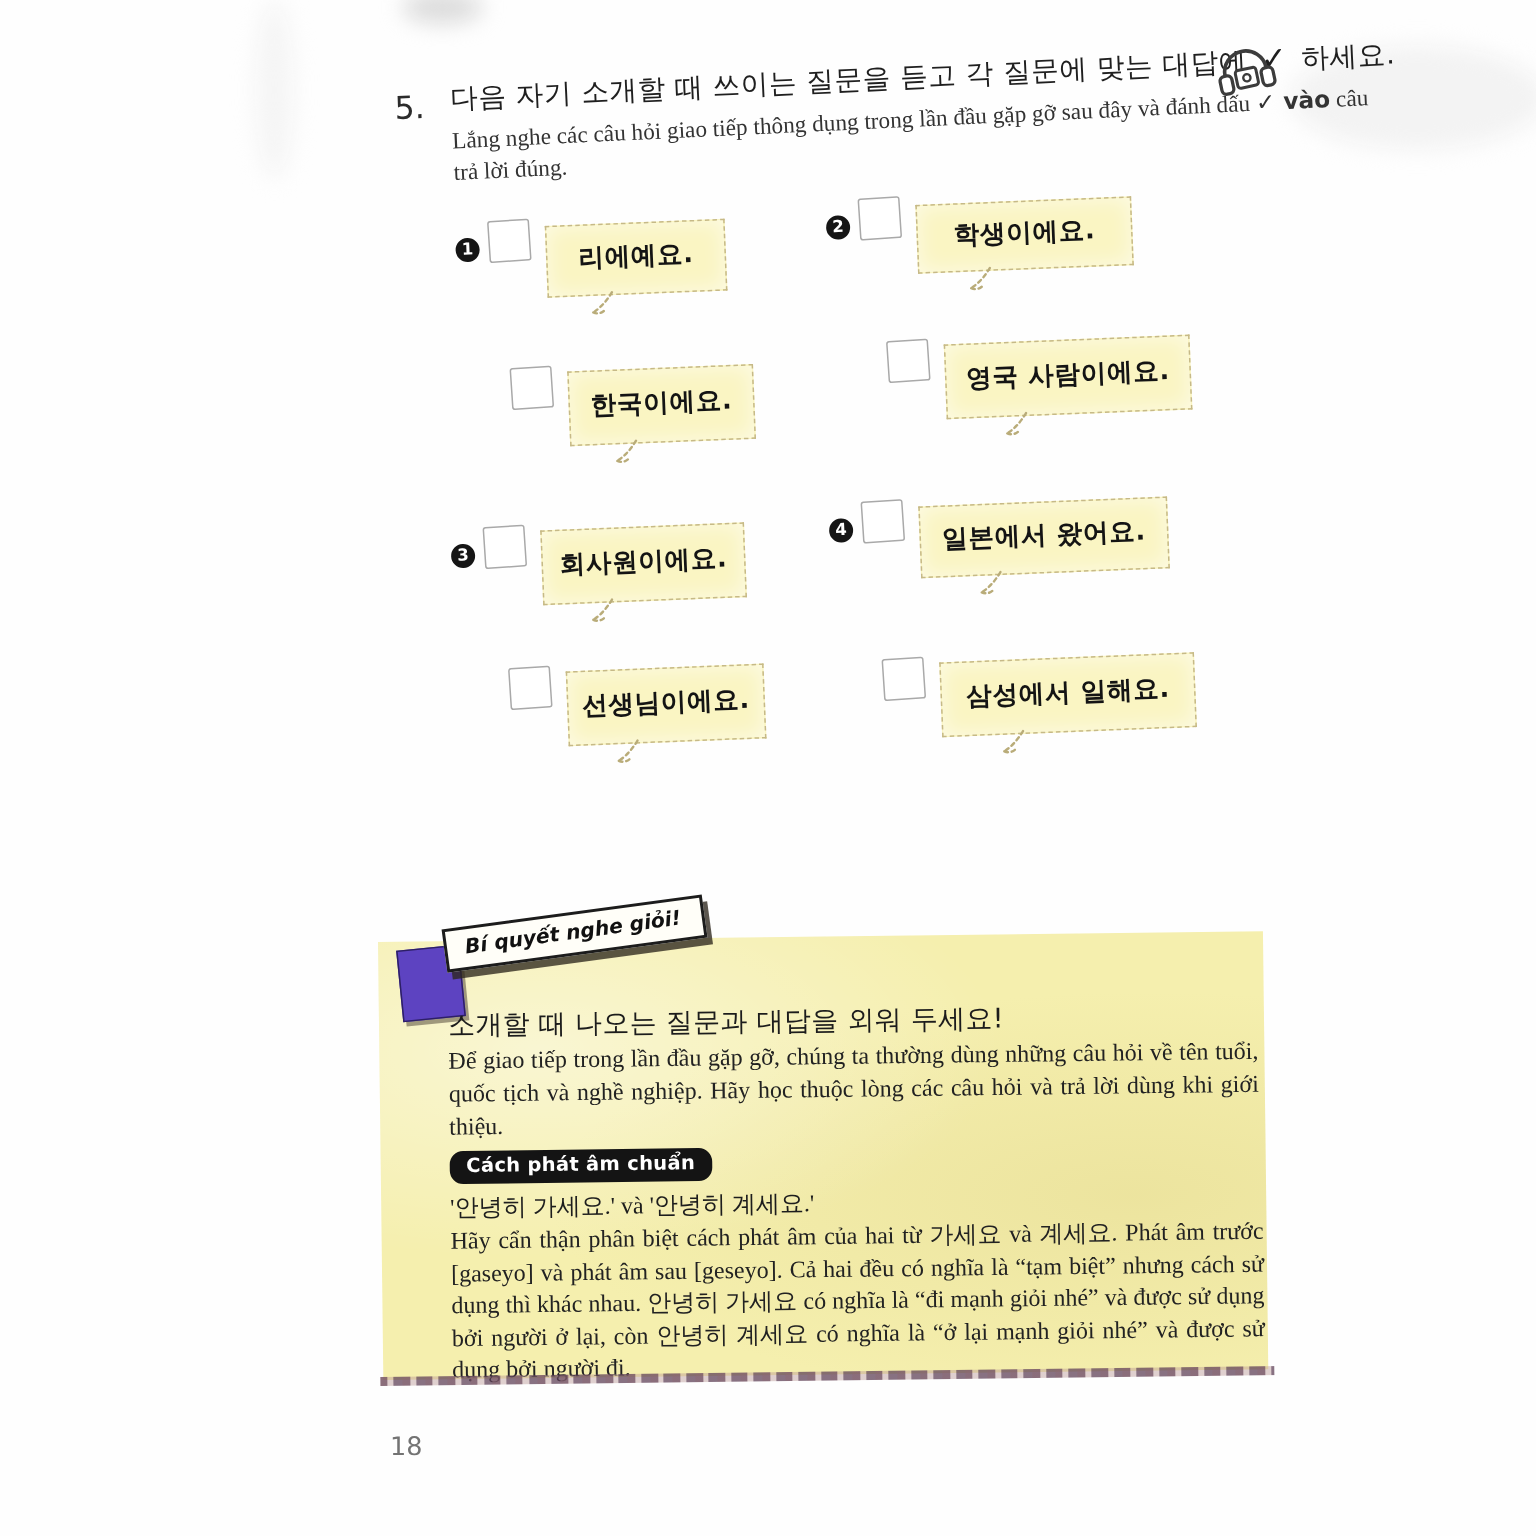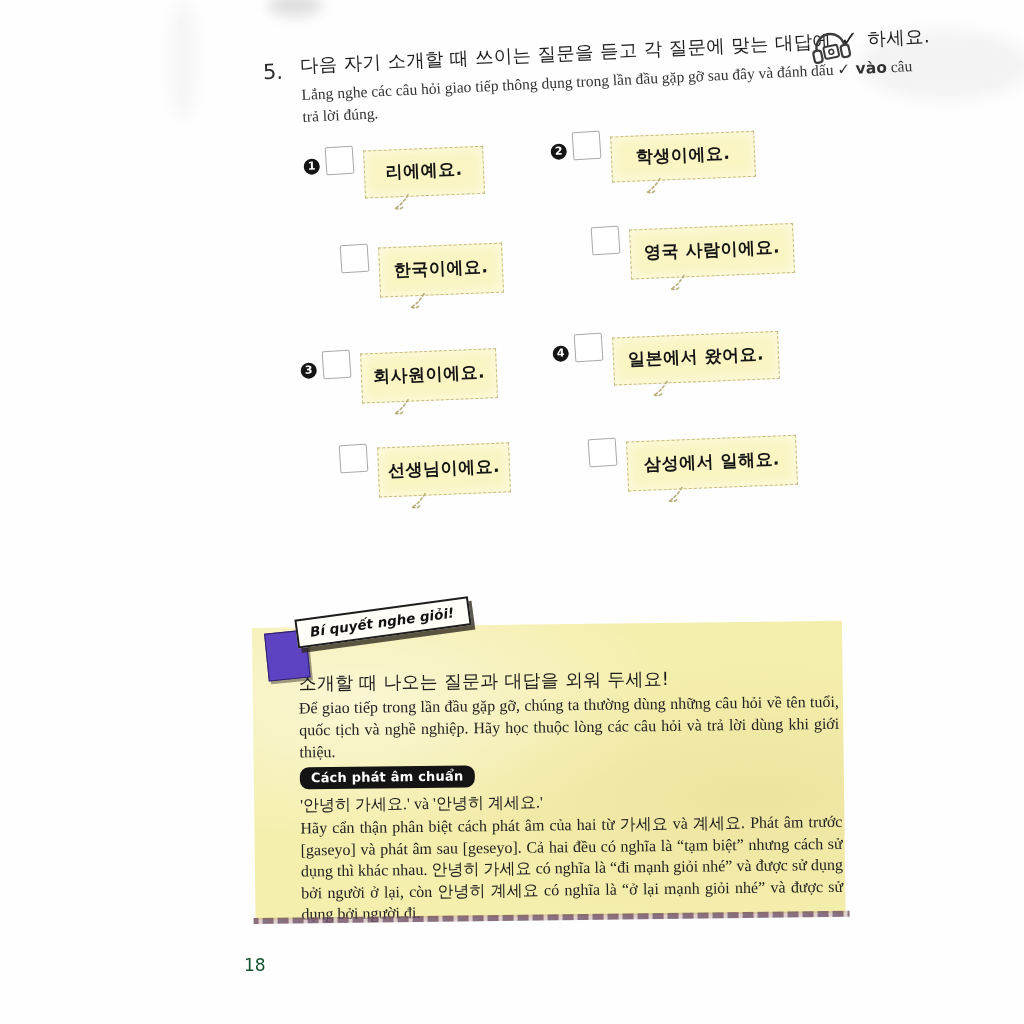--- a/index.html
+++ b/index.html
@@ -53,21 +53,21 @@
       white-space:nowrap; color:#111;}
   .tip-heading{position:absolute; left:46px; top:44px; font-size:18px; font-weight:500; color:#1c1c1c; letter-spacing:.2px;}
   .tip-para1{position:absolute; left:46px; top:70px; width:540px; font-family:"Liberation Serif", serif;
       font-size:16px; line-height:22px; text-align:justify; color:#222;}
   .tip-badge{position:absolute; left:46px; top:140px; background:#141414; color:#fff; font-size:13px;
       font-weight:700; padding:3px 11px 4px; border-radius:9px; letter-spacing:.2px;}
   .tip-sub{position:absolute; left:46px; top:168px; font-size:16px; color:#1d1d1d; font-family:"Liberation Serif", serif;}
   .tip-para2{position:absolute; left:46px; top:190px; width:542px; font-family:"Liberation Serif", serif;
       font-size:16px; line-height:21.5px; text-align:justify; color:#222;}
 
-  .page-num{position:absolute; left:244px; top:955px; font-size:17px; color:#14532d;}
+  .page-num{position:absolute; left:260px; top:955px; font-size:17px; color:#737373;}
 </style>
 </head>
 <body>
 
 <div id="page">
 
   <div class="smudge a"></div>
   <div class="smudge b"></div>
   <div class="smudge c"></div>
 

